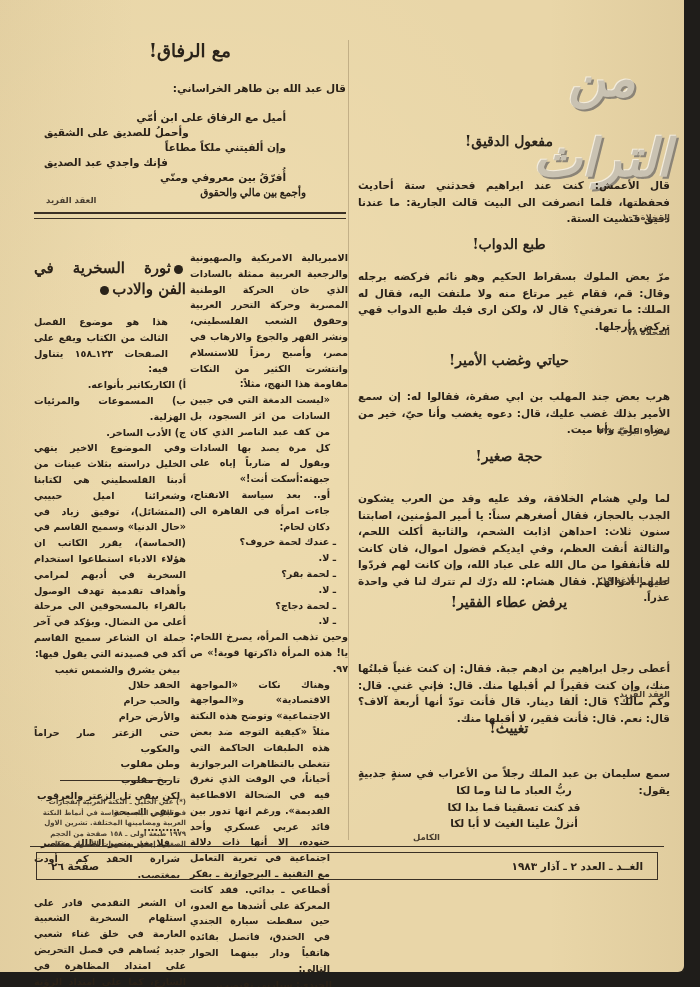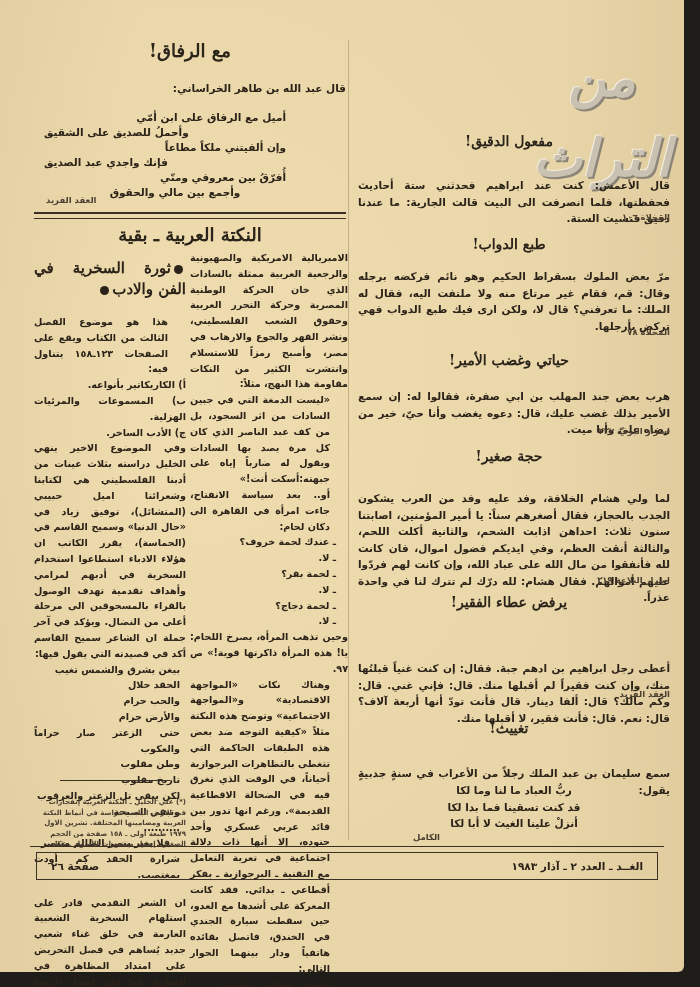--- a/index.html
+++ b/index.html
@@ -78,27 +78,26 @@
 
   <div class="col left-col" style="height:210px;">
     <h2 style="position:absolute;top:40px;left:0;right:0;font-size:18px;">مع الرفاق!</h2>
     <div style="position:absolute;top:82px;right:0;font-size:10.5px;font-weight:bold;">قال عبد الله بن طاهر الخراساني:</div>
     <div style="position:absolute;top:98px;right:40px;left:10px;font-size:10.5px;font-weight:bold;line-height:15px;margin-top:12px;">
       <div style="padding-right:20px;">أميل مع الرفاق على ابن أمّي</div>
       <div style="text-align:left;">وأحملُ للصديق على الشقيق</div>
       <div style="padding-right:20px;">وإن ألفيتني ملكاً مطاعاً</div>
       <div style="text-align:left;">فإنك واجدي عبد الصديق</div>
       <div style="padding-right:20px;">أُفرّقُ بين معروفي ومنّي</div>
-      <div style="text-align:center;">وأجمع بين مالي والحقوق</div>
+      <div style="text-align:right;font-family:Liberation Serif, serif;">وأجمع بين مالي والحقوق</div>
     </div>
     <div class="src" style="top:195px;left:12px;">العقد الفريد</div>
     <div class="rule-double" style="top:212px;"></div>
   </div>
 
-  <h2 style="position:absolute;top:224px;left:34px;width:312px;font-size:18px;">النكتة العربية ـ بقية</h2>
 
   <div class="mid-col" style="top:250px;">
     <p>الامبريالية الامريكية والصهيونية والرجعية العربية ممثلة بالسادات الذي خان الحركة الوطنية المصرية وحركة التحرر العربية وحقوق الشعب الفلسطيني، ونشر القهر والجوع والارهاب في مصر، وأصبح رمزاً للاستسلام وانتشرت الكثير من النكات مقاومة هذا النهج، مثلاً:</p>
     <p class="indent">«ليست الدمغة التي في جبين السادات من اثر السجود، بل من كف عبد الناصر الذي كان كل مرة يصد بها السادات ويقول له ضارباً إياه على جبهته:أسكت أنت!»</p>
     <p class="indent">أو.. بعد سياسة الانفتاح، جاءت امرأة في القاهرة الى دكان لحام:</p>
     <p style="padding-right:12px;">ـ عندك لحمة خروف؟</p>
     <p style="padding-right:12px;">ـ لا.</p>
     <p style="padding-right:12px;">ـ لحمة بقر؟</p>
     <p style="padding-right:12px;">ـ لا.</p>
     <p style="padding-right:12px;">ـ لحمة دجاج؟</p>

